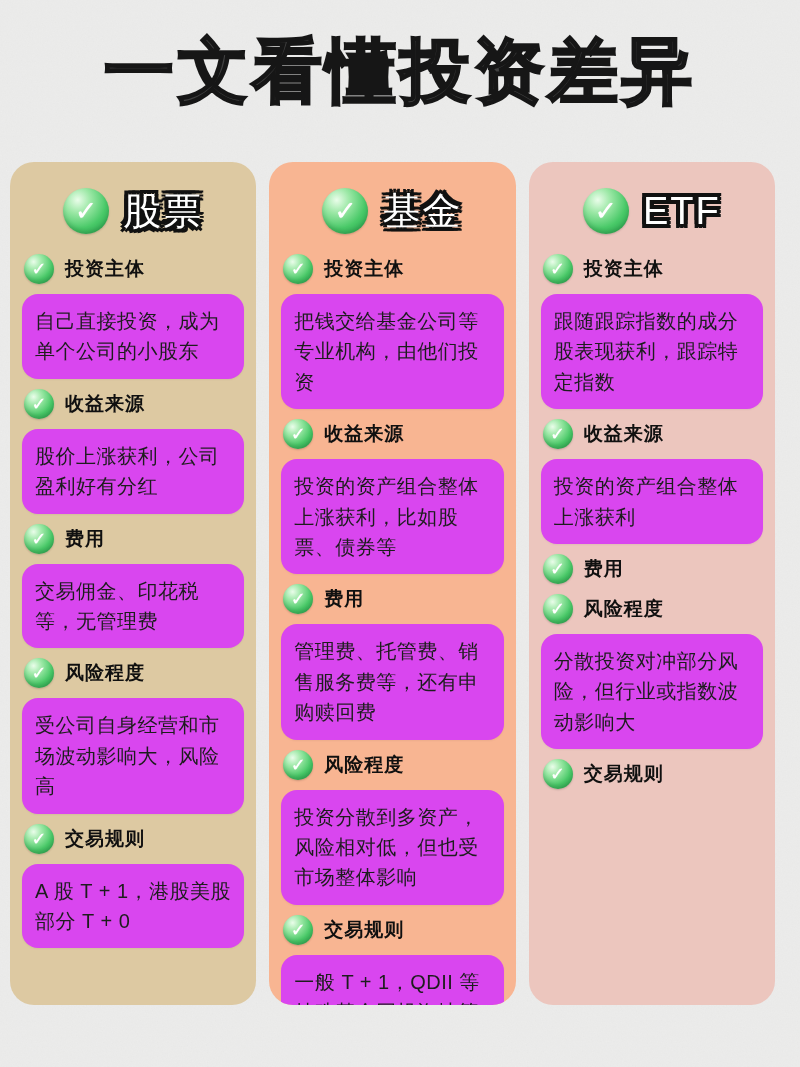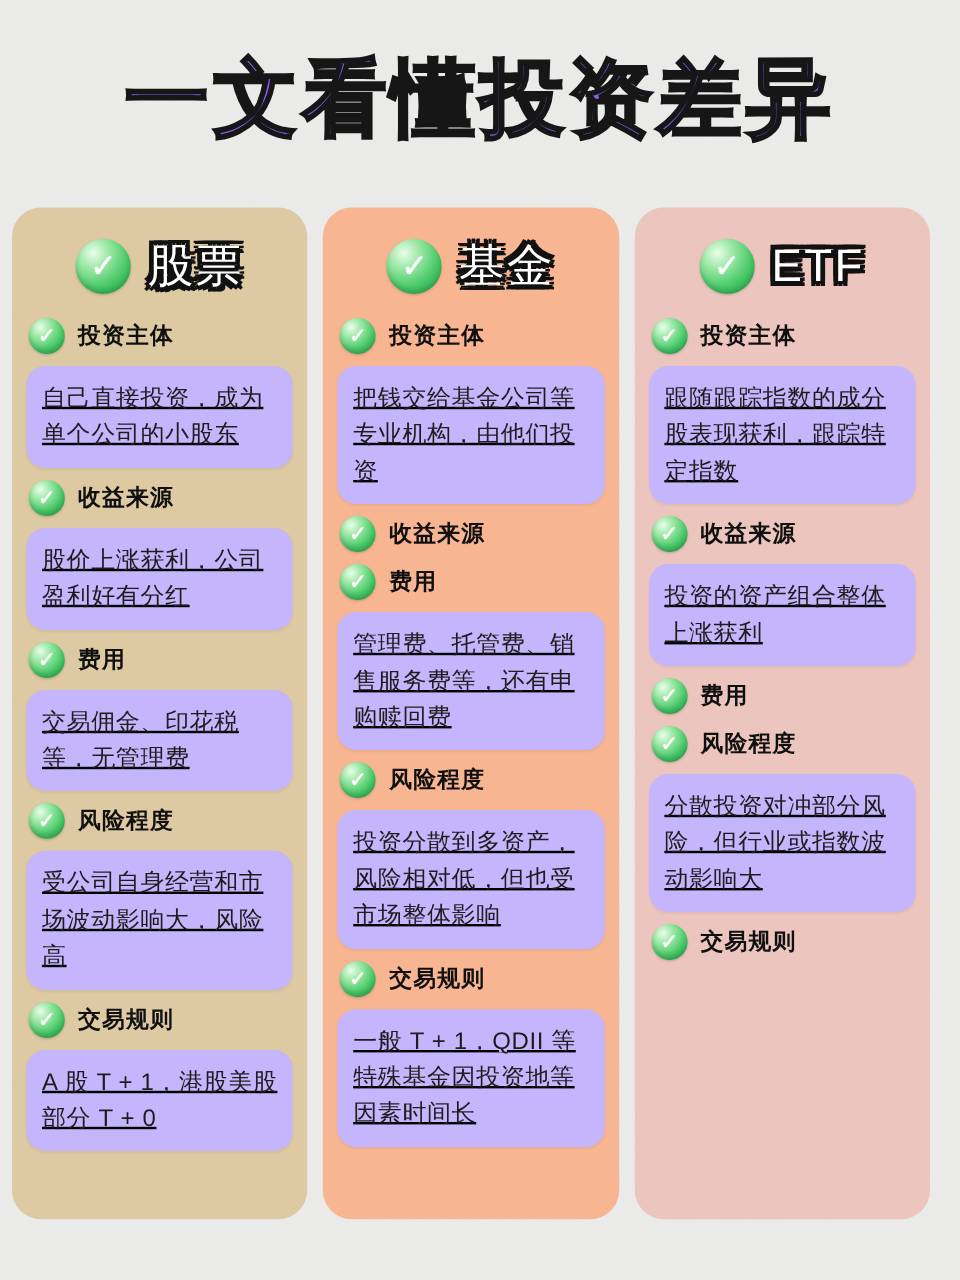--- a/index.html
+++ b/index.html
@@ -6,26 +6,26 @@
   html,body { width:800px; height:1067px; overflow:hidden; }
   body {
     background:#ededec;
     font-family:"Liberation Sans","DejaVu Sans",sans-serif;
     position:relative;
   }
   .noise-layer { position:fixed; inset:0; z-index:0; pointer-events:none; opacity:.5; }
   .content { position:relative; z-index:1; }
 
   .main-title {
-    padding-top:47px;
+    padding-top:36px;
     text-align:center;
     font-size:70px;
     font-weight:900;
     letter-spacing:4px;
-    color:#8b5cf6;
+    color:#404040;
     -webkit-text-stroke:2.5px #161616;
     line-height:1;
     white-space:nowrap;
   }
 
   .cols {
     display:flex;
     gap:13px;
     margin:56px 25px 0 10px;
   }
@@ -81,26 +81,25 @@
     margin:10px 2px 10px;
   }
   .sec-title {
     font-size:19px;
     font-weight:800;
     color:#101010;
     letter-spacing:1px;
   }
 
   .card {
-    background:#c4b5fd;
+    background:#d946ef;
     border-radius:16px;
     padding:12px 13px;
     margin-bottom:6px;
     box-shadow:0 1px 2px rgba(0,0,0,.05);
-    text-decoration:underline;
   }
   .card-text {
     font-size:20px;
     line-height:1.52;
     color:#1d1d1d;
     font-weight:500;
     letter-spacing:.5px;
   }
 </style>
 </head>
@@ -196,20 +195,23 @@
       <div class="card">
         <p class="card-text">把钱交给基金公司等专业机构，由他们投资</p>
       </div>
 
       <div class="sec-head">
         <span class="check sm">
             <i class="ck">✓</i>
           </span>
         <span class="sec-title">收益来源</span>
       </div>
+      <div class="card">
+        <p class="card-text">投资的资产组合整体上涨获利，比如股票、债券等</p>
+      </div>
 
       <div class="sec-head">
         <span class="check sm">
             <i class="ck">✓</i>
           </span>
         <span class="sec-title">费用</span>
       </div>
       <div class="card">
         <p class="card-text">管理费、托管费、销售服务费等，还有申购赎回费</p>
       </div>

